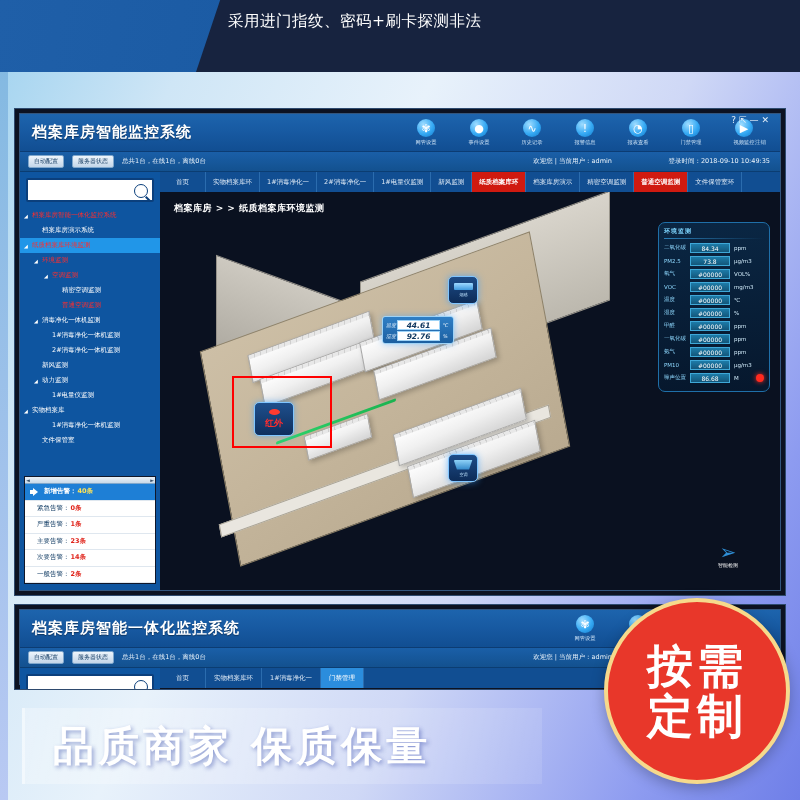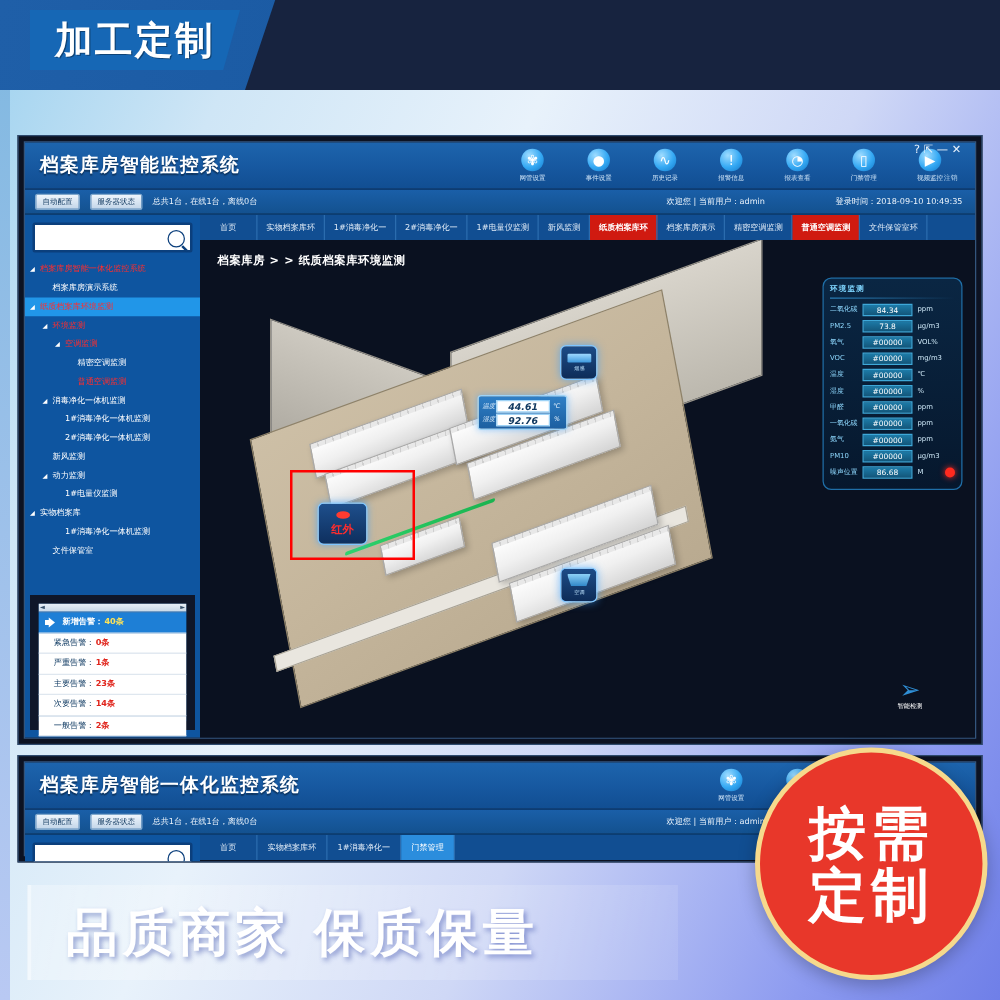--- a/index.html
+++ b/index.html
@@ -120,21 +120,21 @@
   .tnode.plain { color: #ffffff; }
   .tnode .arrow { width: 8px; color: #ffffff; font-size: 5px; }
   .ind0 { padding-left: 4px; }
   .ind1 { padding-left: 14px; }
   .ind2 { padding-left: 24px; }
   .ind3 { padding-left: 34px; }
 
   
   .alarm-panel {
     position: absolute; left: 4px; right: 4px; bottom: 6px; height: 108px;
-    background: #0b4c92; border: 7px solid #0f172a;
+    background: #0b4c92; border: 1px solid #0f172a;
   }
   .alarm-scroll { height: 7px; background: linear-gradient(180deg,#e9f1f8,#c9d9e8); border-bottom:1px solid #7fa7cc;
     display:flex; justify-content:space-between; align-items:center; padding:0 1px; }
   .alarm-scroll i { font-style: normal; font-size: 5px; color:#36506b; }
   .alarm-row {
     height: 16.5px; display: flex; align-items: center; padding-left: 12px;
     background: #ffffff; border-bottom: 1px solid #dfe7ef; color: #103b63; font-size: 6.5px;
   }
   .alarm-row.head { background: #1e7fd6; color: #ffffff; padding-left: 5px; font-weight: bold; }
   .alarm-row .val { color: #e0241b; font-weight: bold; margin-left: 1px; }
@@ -279,22 +279,22 @@
   .side-strip-l { position: absolute; left: 0; top: 0; width: 8px; height: 800px; background: linear-gradient(180deg,#7fb8e0,#b9c9f3); }
 </style>
 </head>
 <body>
 
 <div class="side-strip-l"></div>
 
 <div class="promo-top">
   <div class="promo-top-bg"></div>
   <div class="promo-lines">
-  </div>
-  <div class="promo-tag">加工定制</div>
+    <div class="promo-line">采用进门指纹、密码+刷卡探测非法</div>
+  </div>
 </div>
 
 <div class="app-window">
  <div class="win-inner">
 
   <div class="titlebar">
     <div class="app-title">档案库房智能监控系统</div>
     <div class="tb-icons" id="tb1">
           <div class="tb-item">
             <span class="tb-glyph">✾</span>

